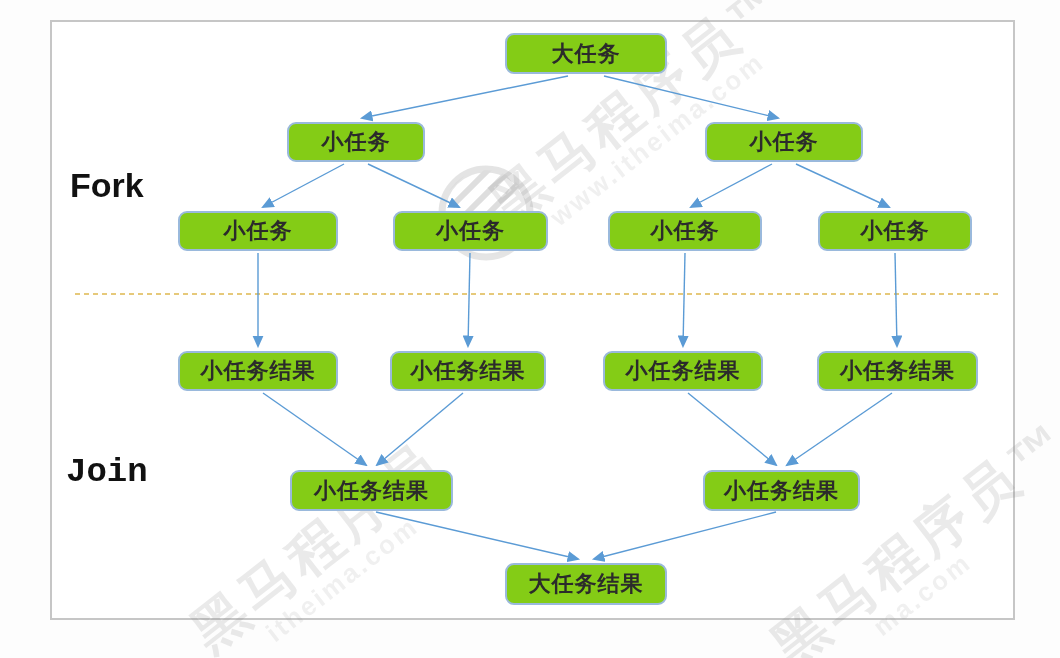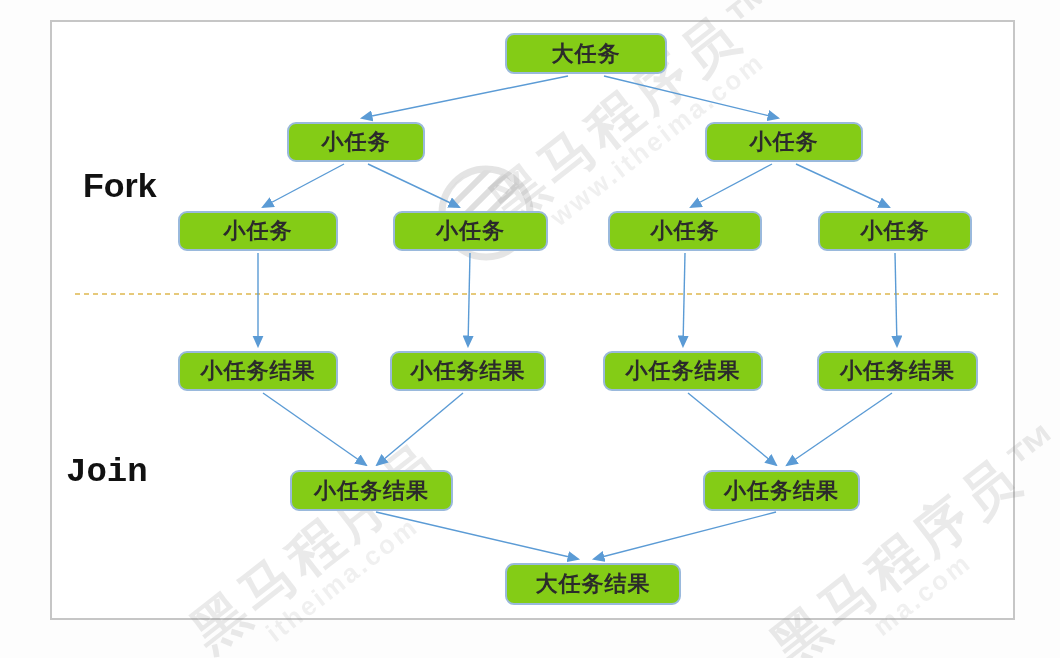--- a/index.html
+++ b/index.html
@@ -26,21 +26,21 @@
   svg.links{position:absolute;left:0;top:0;z-index:3;}
   .node{
     position:absolute;z-index:4;box-sizing:border-box;
     background:#84cc16;border:2px solid #9ab9dc;border-radius:9px;
     display:flex;align-items:center;justify-content:center;
     font-size:22px;font-weight:600;color:#2b2b2b;letter-spacing:1px;
   }
   .phase-label{
     position:absolute;z-index:4;font-size:34px;font-weight:bold;color:#111111;
   }
-  .lbl-fork{left:70px;top:166px;margin-left:13px;}
+  .lbl-fork{left:70px;top:166px;}
   .lbl-join{left:66px;top:453px;font-family:Liberation Mono, monospace;}
 </style>
 </head>
 <body>
 
 <div class="stage">
 
   <div class="frame"></div>
 
   <div class="wm wm-tr">
@@ -115,15 +115,15 @@
   <div class="node" style="left:818px;top:211px;width:154px;height:40px;">小任务</div>
 
   <div class="node" style="left:178px;top:351px;width:160px;height:40px;">小任务结果</div>
   <div class="node" style="left:390px;top:351px;width:156px;height:40px;">小任务结果</div>
   <div class="node" style="left:603px;top:351px;width:160px;height:40px;">小任务结果</div>
   <div class="node" style="left:817px;top:351px;width:161px;height:40px;">小任务结果</div>
 
   <div class="node" style="left:290px;top:470px;width:163px;height:41px;">小任务结果</div>
   <div class="node" style="left:703px;top:470px;width:157px;height:41px;">小任务结果</div>
 
-  <div class="node" style="left:505px;top:563px;width:176px;height:42px;">大任务结果</div>
+  <div class="node" style="left:505px;top:563px;width:162px;height:42px;">大任务结果</div>
 
 </div>
 
 </body></html>

